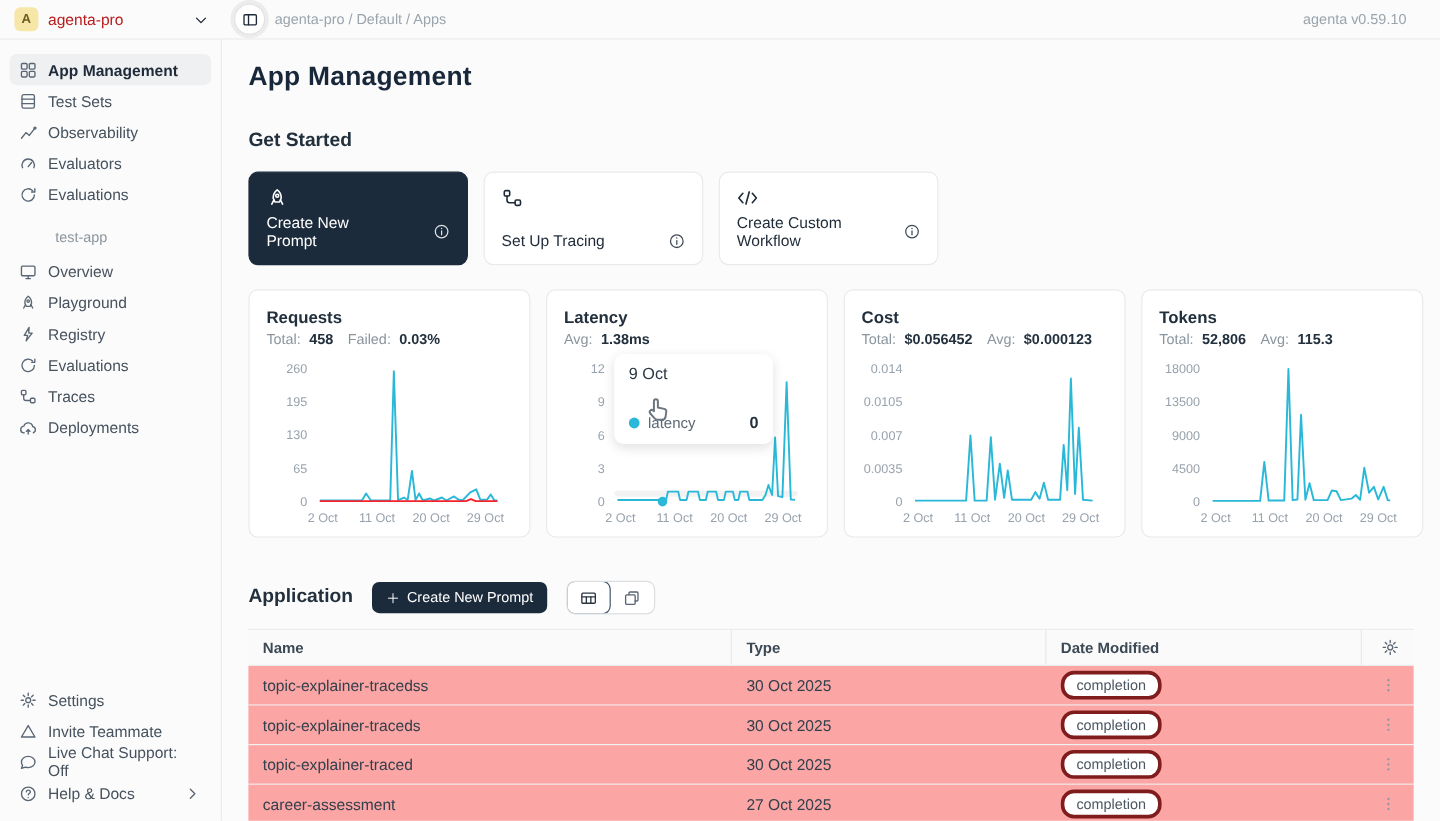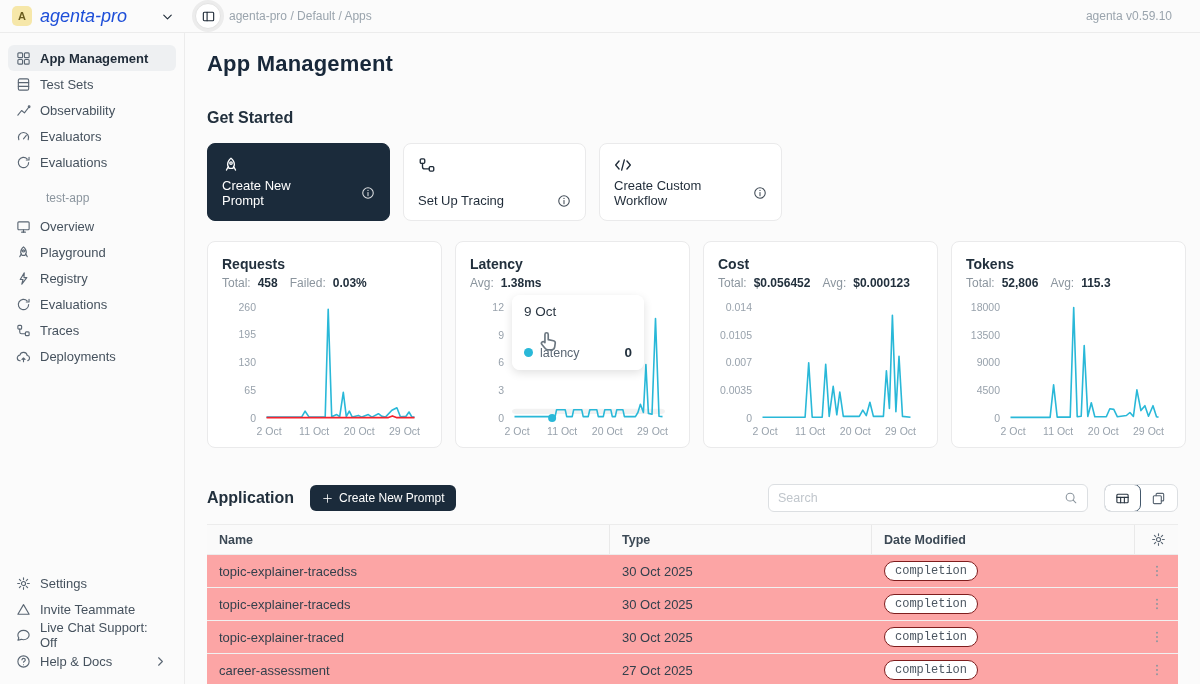--- a/index.html
+++ b/index.html
@@ -5,21 +5,21 @@
   * { margin:0; padding:0; box-sizing:border-box; }
   html,body { width:1200px; height:684px; overflow:hidden; background:#fbfbfb;
     font-family:"Liberation Sans","DejaVu Sans",sans-serif; color:#1f2b38; }
 
   
   .topbar { position:absolute; left:0; top:0; width:1200px; height:33px;
     display:flex; align-items:center; border-bottom:1px solid #ececec; background:#fbfbfb; z-index:5;}
   .ws { width:185px; height:100%; display:flex; align-items:center; gap:8px; padding:0 10px 0 12px; cursor:pointer;}
   .ws-avatar { width:20px; height:20px; border-radius:5px; background:#f6e7a9; color:#6b5d1f;
     font-size:11px; font-weight:700; display:flex; align-items:center; justify-content:center;}
-  .ws-name { font-size:18px; font-weight:500; color:#1d4ed8; flex:1;font-style:italic;}
+  .ws-name { font-size:13px; font-weight:500; color:#b91c1c; flex:1;}
   .collapse-btn { width:26px; height:26px; margin-left:10px; border-radius:50%; background:#fff;
     box-shadow:0 0 0 3px #ececec; border:1px solid #e3e3e3; display:flex; align-items:center; justify-content:center; cursor:pointer;}
   .breadcrumb { margin-left:8px; font-size:12px; color:#9aa4ad; }
   .version { margin-left:auto; margin-right:28px; font-size:12px; color:#9aa4ad; }
 
   
   .sidebar { position:absolute; left:0; top:33px; width:185px; height:651px;
     border-right:1px solid #ececec; background:#fbfbfb; display:flex; flex-direction:column; padding:12px 8px 10px 8px;}
   .side-item { display:flex; align-items:center; gap:9px; height:26px; padding:0 8px; border-radius:6px;
     font-size:13px; color:#46525e; cursor:pointer; margin-bottom:0;}
@@ -87,22 +87,22 @@
   .table { margin-top:12px; border-top:1px solid #ececec; }
   .t-head, .t-row { display:grid; grid-template-columns: 403px 262px 263px 1fr; align-items:center; }
   .t-head { height:30px; background:#fafafa; border-bottom:1px solid #ececec; }
   .t-hcell { font-size:12.5px; font-weight:600; color:#3c4955; padding:0 12px; height:100%; display:flex; align-items:center;
     border-right:1px solid #e9e9e9;}
   .t-hcell:last-child { border-right:none; justify-content:flex-end; }
   .t-hcell .ic { width:15px; height:15px; color:#5a6673; cursor:pointer;}
   .t-row { height:33px; border-bottom:1px solid #f1f1f1; background:#fca5a5; cursor:pointer;}
   .t-cell { font-size:13px; color:#33404c; padding:0 12px; }
   .t-cell.actions { display:flex; justify-content:flex-end; }
-  .badge { display:inline-block; font-size:12px; color:#4b5661; border:1px solid #7f1d1d; border-radius:11px;
-    padding:2px 10px; background:#fff;font-family:Liberation Mono, monospace;}
+  .badge { display:inline-block; font-size:12px; color:#4b5661; border:3px solid #7f1d1d; border-radius:11px;
+    padding:2px 10px; background:#fff;}
   .dots-btn { width:20px; height:20px; display:flex; align-items:center; justify-content:center; color:#8b959e; cursor:pointer;}
   .dots-btn .ic { width:14px; height:14px; }
 </style>
 </head>
 <body>
 
 <div class="topbar">
   <div class="ws">
     <span class="ws-avatar">A</span>
     <span class="ws-name">agenta-pro</span>
@@ -442,29 +442,20 @@
     <span class="app-h">Application</span>
     <button class="btn-dark">
       <span class="ic">
           <svg viewBox="0 0 16 16">
             <line x1="8" y1="2.5" x2="8" y2="13.5"></line>
             <line x1="2.5" y1="8" x2="13.5" y2="8"></line>
           </svg>
         </span>
       <span>Create New Prompt</span>
     </button>
-    <div class="search-wrap">
-      <input placeholder="Search" style="">
-      <span class="ic">
-          <svg viewBox="0 0 16 16">
-            <circle cx="7" cy="7" r="4.5"></circle>
-            <line x1="10.5" y1="10.5" x2="13.5" y2="13.5"></line>
-          </svg>
-        </span>
-    </div>
     <div class="view-toggle">
       <div class="vt-btn sel">
         <span class="ic">
             <svg viewBox="0 0 16 16">
               <rect x="2" y="3.5" width="12" height="9" rx="1"></rect>
               <line x1="2" y1="6.8" x2="14" y2="6.8"></line>
               <line x1="6" y1="6.8" x2="6" y2="12.5"></line>
               <line x1="10" y1="6.8" x2="10" y2="12.5"></line>
             </svg>
           </span>

